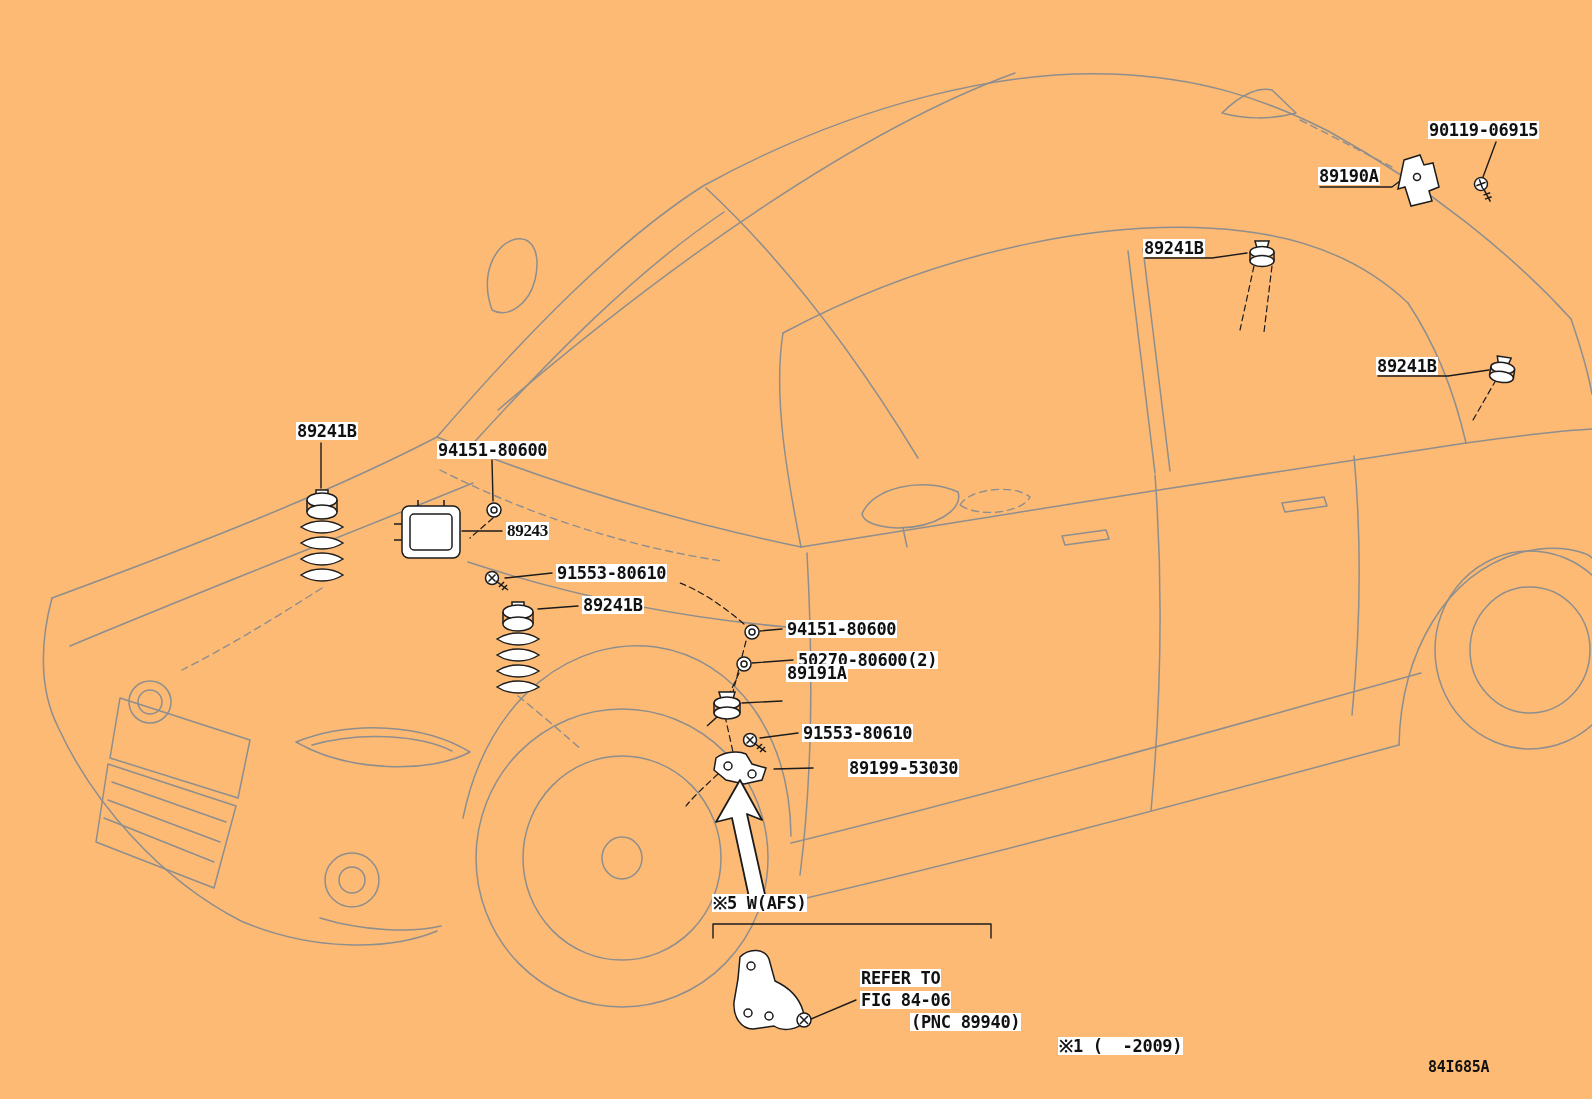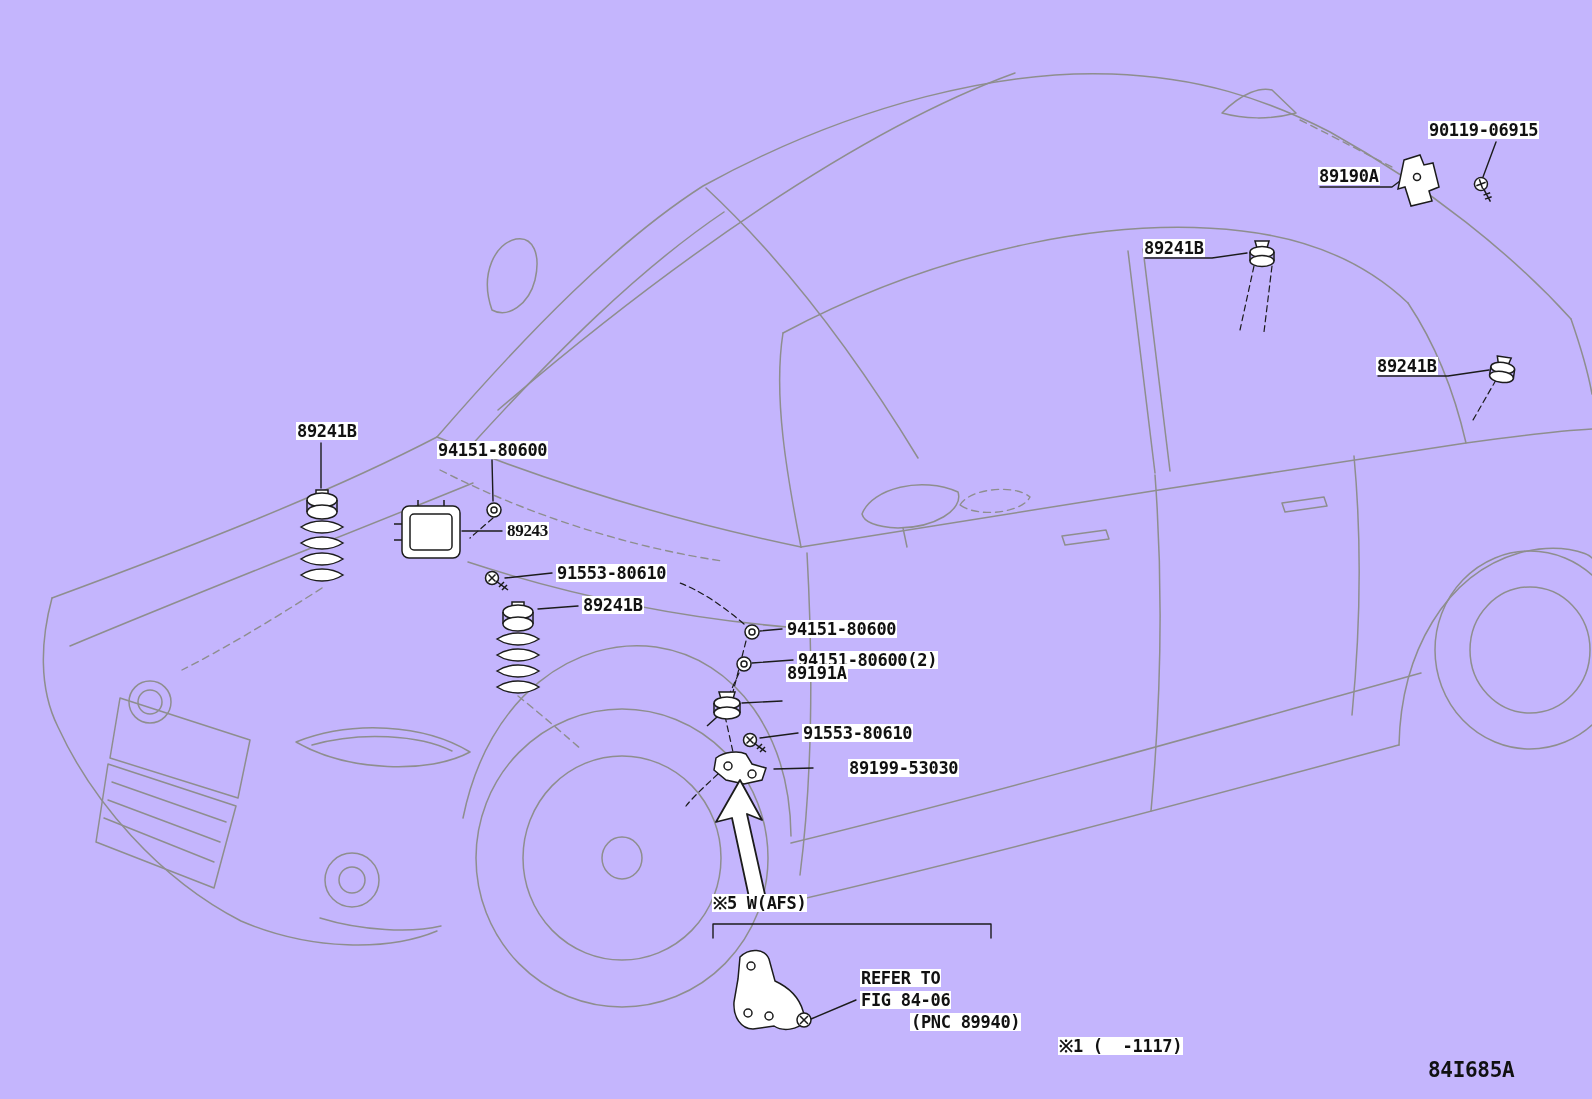--- a/index.html
+++ b/index.html
@@ -1,31 +1,31 @@
 <!DOCTYPE html>
 <html><head>
 <meta charset="utf-8">
 <style>
   html,body{margin:0;padding:0;background:#ffffff;}
   .stage{
-    position:relative;width:1592px;height:1099px;background:#c4b5fd;overflow:hidden;
+    position:relative;width:1592px;height:1099px;background:#fdba74;overflow:hidden;
     font-family:"DejaVu Sans Mono","Liberation Mono",monospace;
   }
   .stage svg{position:absolute;left:0;top:0;z-index:1;}
   .car{stroke:#8e8e8e;fill:none;stroke-width:1.5;stroke-linecap:round;stroke-linejoin:round;}
   .cardash{stroke:#8e8e8e;fill:none;stroke-width:1.4;stroke-dasharray:7 5;stroke-linecap:round;}
   .ink{stroke:#1c1c1c;fill:none;stroke-width:1.4;stroke-linecap:round;stroke-linejoin:round;}
   .inkdash{stroke:#1c1c1c;fill:none;stroke-width:1.2;stroke-dasharray:6 4;stroke-linecap:round;}
   .labels{position:absolute;left:0;top:0;width:100%;height:100%;z-index:2;}
   .part-label{
     position:absolute;font-weight:700;font-size:17px;line-height:18px;color:#111111;
     background:#ffffff;padding:0 1px;white-space:pre;letter-spacing:-0.3px;
   }
   .diagram-code{
-    position:absolute;left:1428px;top:1058px;font-weight:700;font-size:21px;
+    position:absolute;left:1428px;top:1058px;font-weight:700;font-size:15px;
     color:#111111;letter-spacing:-0.3px;
   }
 </style>
 </head>
 <body>
 
 <div class="stage">
 
   <svg width="1592" height="1099" viewBox="0 0 1592 1099">
     <defs>
@@ -240,25 +240,25 @@
       <div class="part-label" style="left: 1428px; top: 121px;">90119-06915</div>
       <div class="part-label" style="left: 1318px; top: 167px;">89190A</div>
       <div class="part-label" style="left: 1143px; top: 239px;">89241B</div>
       <div class="part-label" style="left: 1376px; top: 357px;">89241B</div>
       <div class="part-label" style="left: 296px; top: 422px;">89241B</div>
       <div class="part-label" style="left: 437px; top: 441px;">94151-80600</div>
       <div class="part-label" style="left: 506px; top: 522px; font-family: Liberation Serif, serif;">89243</div>
       <div class="part-label" style="left: 556px; top: 564px;">91553-80610</div>
       <div class="part-label" style="left: 582px; top: 596px;">89241B</div>
       <div class="part-label" style="left: 786px; top: 620px;">94151-80600</div>
-      <div class="part-label" style="left: 797px; top: 651px;">94151-80600(2)</div>
+      <div class="part-label" style="left: 797px; top: 651px;">50270-80600(2)</div>
       <div class="part-label" style="left: 786px; top: 664px;">89191A</div>
       <div class="part-label" style="left: 802px; top: 724px;">91553-80610</div>
       <div class="part-label" style="left: 817px; top: 759px; margin-left: 31px;">89199-53030</div>
       <div class="part-label" style="left: 712px; top: 894px;">※5 W(AFS)</div>
       <div class="part-label" style="left: 860px; top: 969px;">REFER TO</div>
       <div class="part-label" style="left: 860px; top: 991px;">FIG 84-06</div>
       <div class="part-label" style="left: 910px; top: 1013px;">(PNC 89940)</div>
-      <div class="part-label" style="left: 1058px; top: 1037px;">※1 (  -1117)</div>
+      <div class="part-label" style="left: 1058px; top: 1037px;">※1 (  -2009)</div>
     </div>
 
   <div class="diagram-code">84I685A</div>
 </div>
 
 </body></html>

